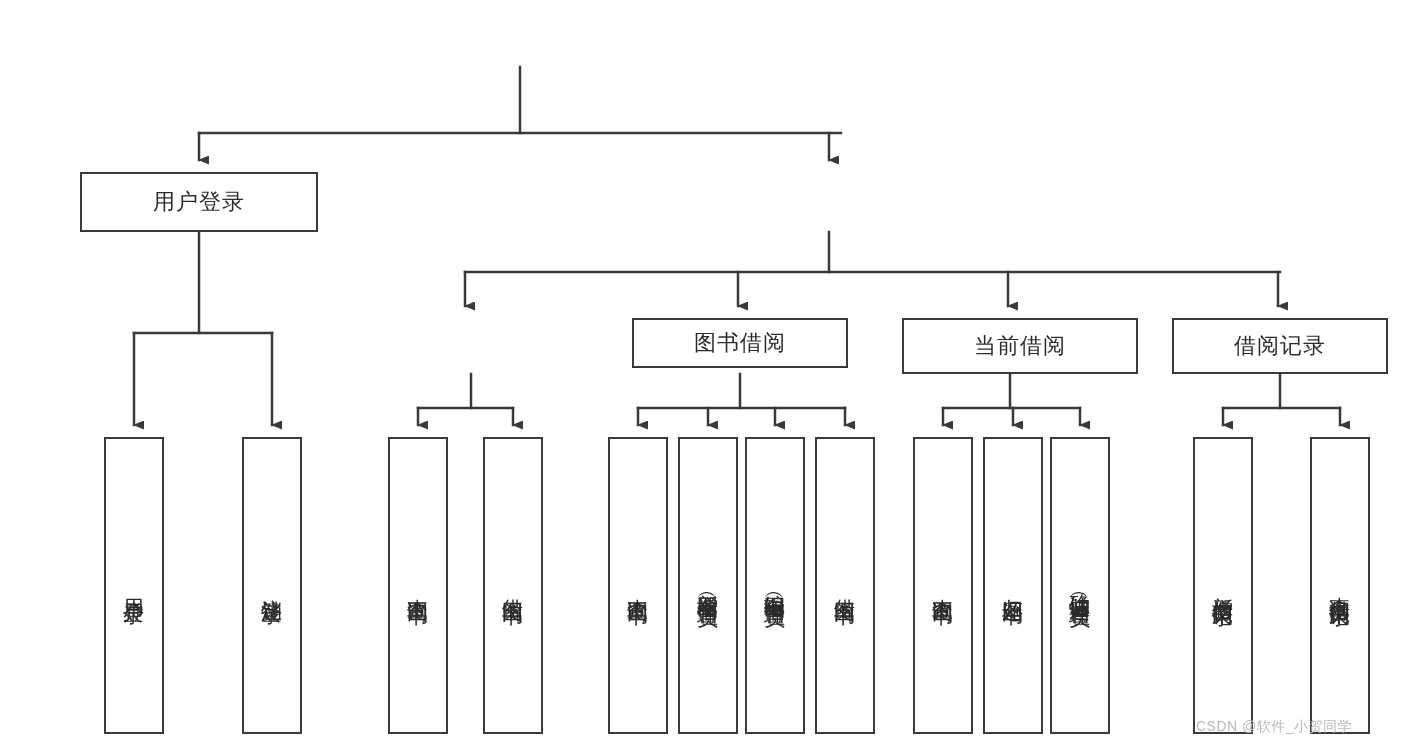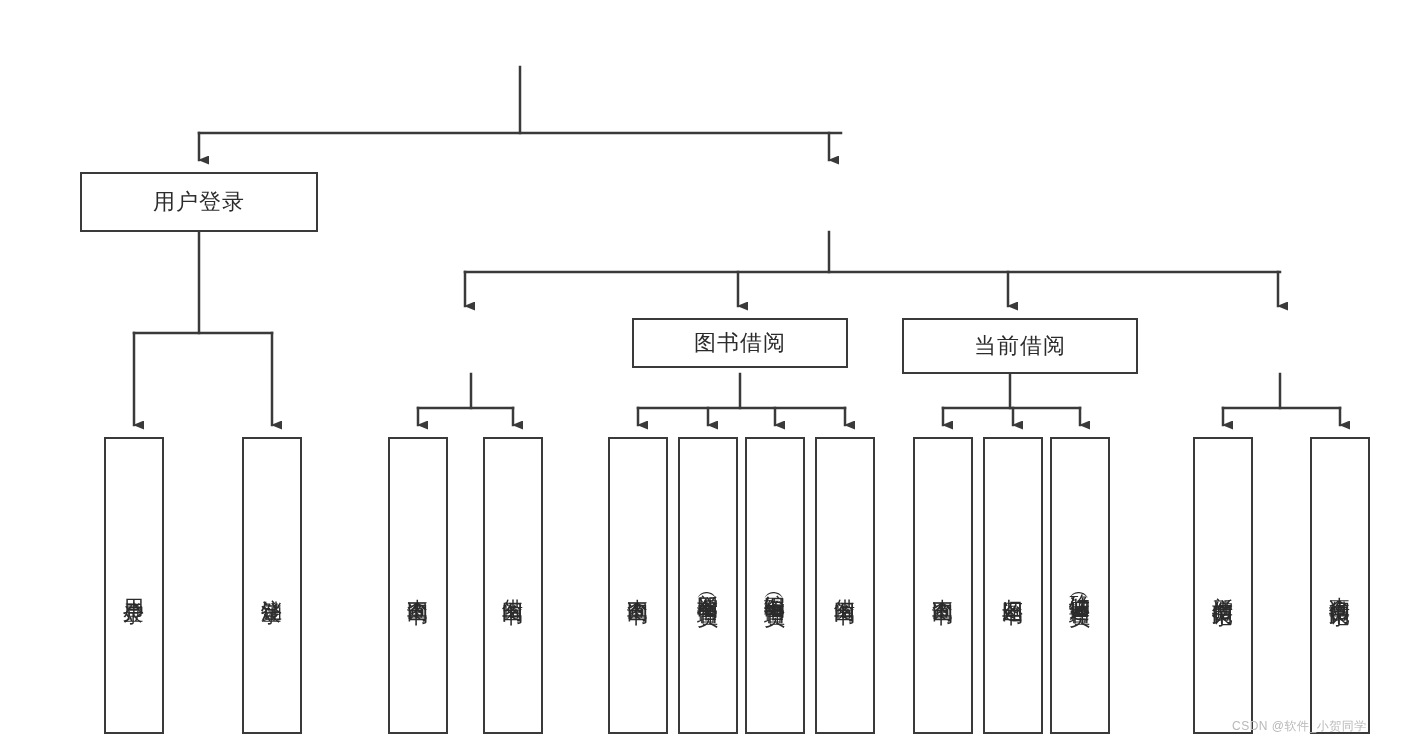--- a/index.html
+++ b/index.html
@@ -49,25 +49,24 @@
   }
   .node .label {
     white-space: nowrap;
     display: block;
   }
   .node.root {
     font-size: 23px;
   }
   .watermark {
     position: absolute;
-    font-size: 12px;
+    font-size: 14px;
     color: #b9b9b9;
     white-space: nowrap;
     letter-spacing: 0.5px;
-    margin-left: 36px;
   }
 </style>
 </head>
 <body>
 
 <div id="diagram-root">
 
   <svg id="wires" viewBox="0 0 1405 747" xmlns="http://www.w3.org/2000/svg">
     <defs>
       <marker id="arrowhead" markerWidth="9" markerHeight="11" refX="4.5" refY="10" orient="auto" markerUnits="userSpaceOnUse">
@@ -122,20 +121,23 @@
   <div class="node horizontal" style="left: 80px; top: 172px; width: 238px; height: 60px;">
     <span class="label">用户登录</span>
   </div>
 
   <div class="node horizontal" style="left: 632px; top: 318px; width: 216px; height: 50px;">
     <span class="label">图书借阅</span>
   </div>
   <div class="node horizontal" style="left: 902px; top: 318px; width: 236px; height: 56px;">
     <span class="label">当前借阅</span>
   </div>
+  <div class="node horizontal" style="left: 1172px; top: 318px; width: 216px; height: 56px;">
+    <span class="label">借阅记录</span>
+  </div>
 
   <div class="node vertical" style="left: 104px; top: 437px; width: 60px; height: 297px;">
     <span class="label">用户登录</span>
   </div>
   <div class="node vertical" style="left: 242px; top: 437px; width: 60px; height: 297px;">
     <span class="label">注销登录</span>
   </div>
   <div class="node vertical" style="left: 388px; top: 437px; width: 60px; height: 297px;">
     <span class="label">查询图书</span>
   </div>

